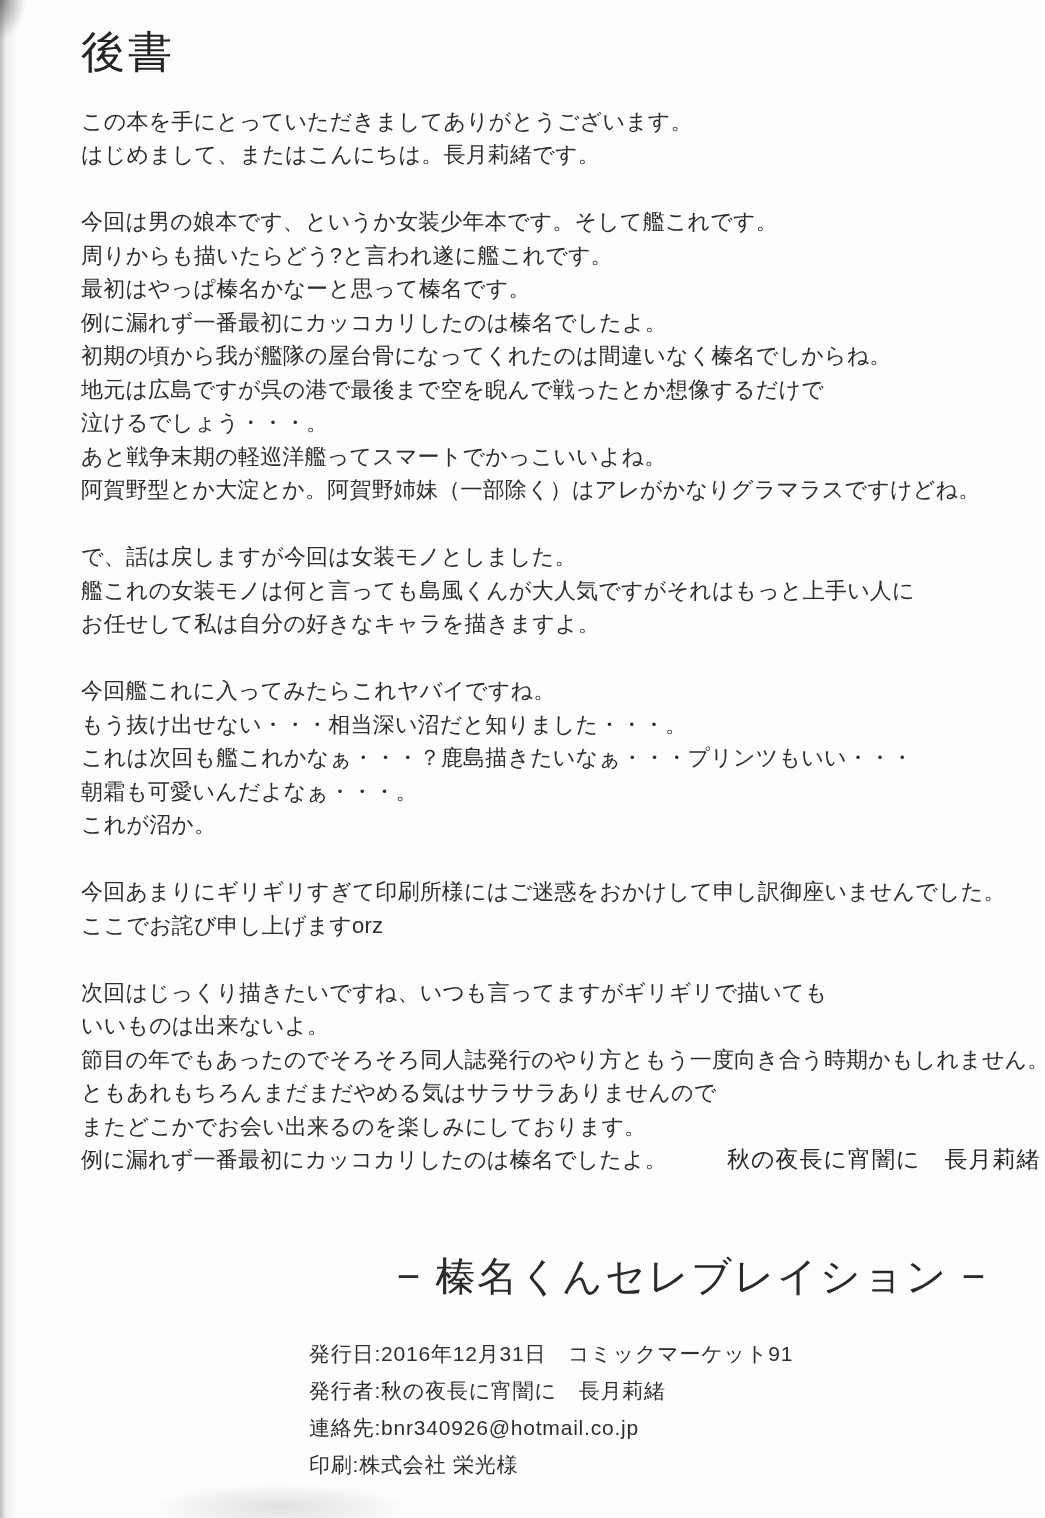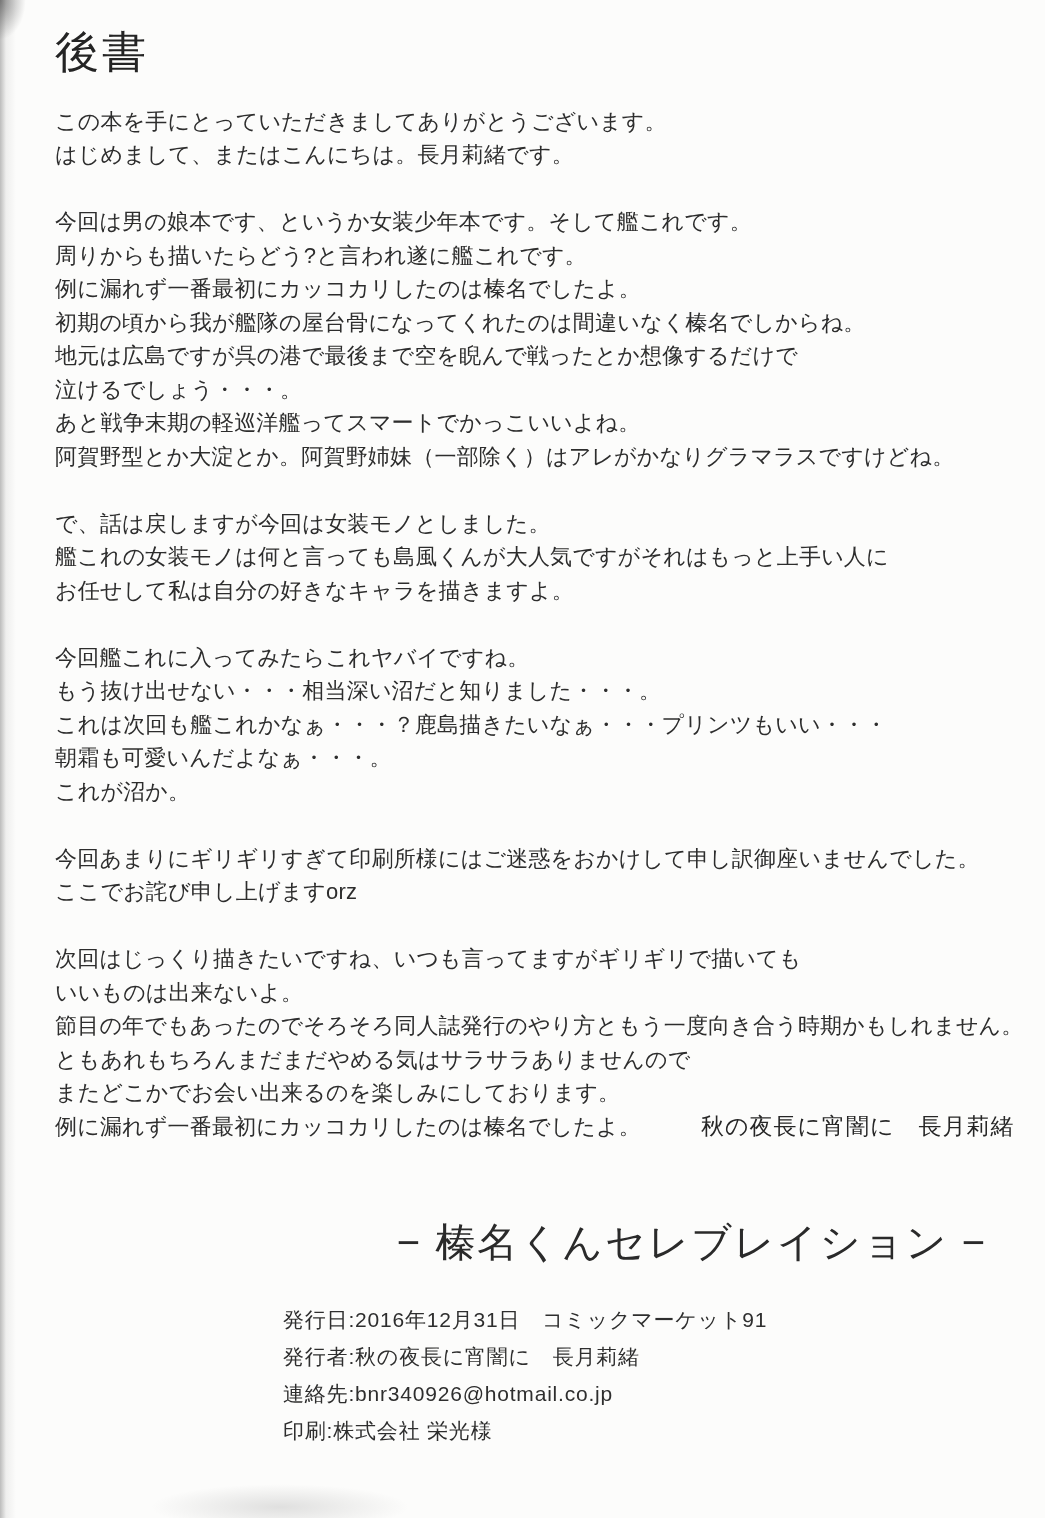--- a/index.html
+++ b/index.html
@@ -31,20 +31,21 @@
     position: absolute;
     left: 150px; bottom: -12px;
     width: 260px; height: 46px;
     background: radial-gradient(ellipse at center, rgba(150,150,150,0.28), rgba(150,150,150,0) 70%);
     border-radius: 50%;
     pointer-events: none;
   }
   .page {
     position: relative;
     padding: 28px 40px 0 55px;
+    margin-left: 26px;
   }
   h1.heading {
     font-family: "Liberation Serif", serif;
     font-weight: 500;
     font-size: 44px;
     line-height: 1.15;
     color: #242424;
     letter-spacing: 3px;
   }
   .body-text {
@@ -94,20 +95,21 @@
   <h1 class="heading">後書</h1>
 
   <div class="body-text">
       <div class="para">
         <div class="line">この本を手にとっていただきましてありがとうございます。</div>
         <div class="line">はじめまして、またはこんにちは。長月莉緒です。</div>
       </div>
       <div class="para">
         <div class="line">今回は男の娘本です、というか女装少年本です。そして艦これです。</div>
         <div class="line">周りからも描いたらどう?と言われ遂に艦これです。</div>
+        <div class="line">最初はやっぱ榛名かなーと思って榛名です。</div>
         <div class="line">例に漏れず一番最初にカッコカリしたのは榛名でしたよ。</div>
         <div class="line">初期の頃から我が艦隊の屋台骨になってくれたのは間違いなく榛名でしからね。</div>
         <div class="line">地元は広島ですが呉の港で最後まで空を睨んで戦ったとか想像するだけで</div>
         <div class="line">泣けるでしょう・・・。</div>
         <div class="line">あと戦争末期の軽巡洋艦ってスマートでかっこいいよね。</div>
         <div class="line">阿賀野型とか大淀とか。阿賀野姉妹（一部除く）はアレがかなりグラマラスですけどね。</div>
       </div>
       <div class="para">
         <div class="line">で、話は戻しますが今回は女装モノとしました。</div>
         <div class="line">艦これの女装モノは何と言っても島風くんが大人気ですがそれはもっと上手い人に</div>

